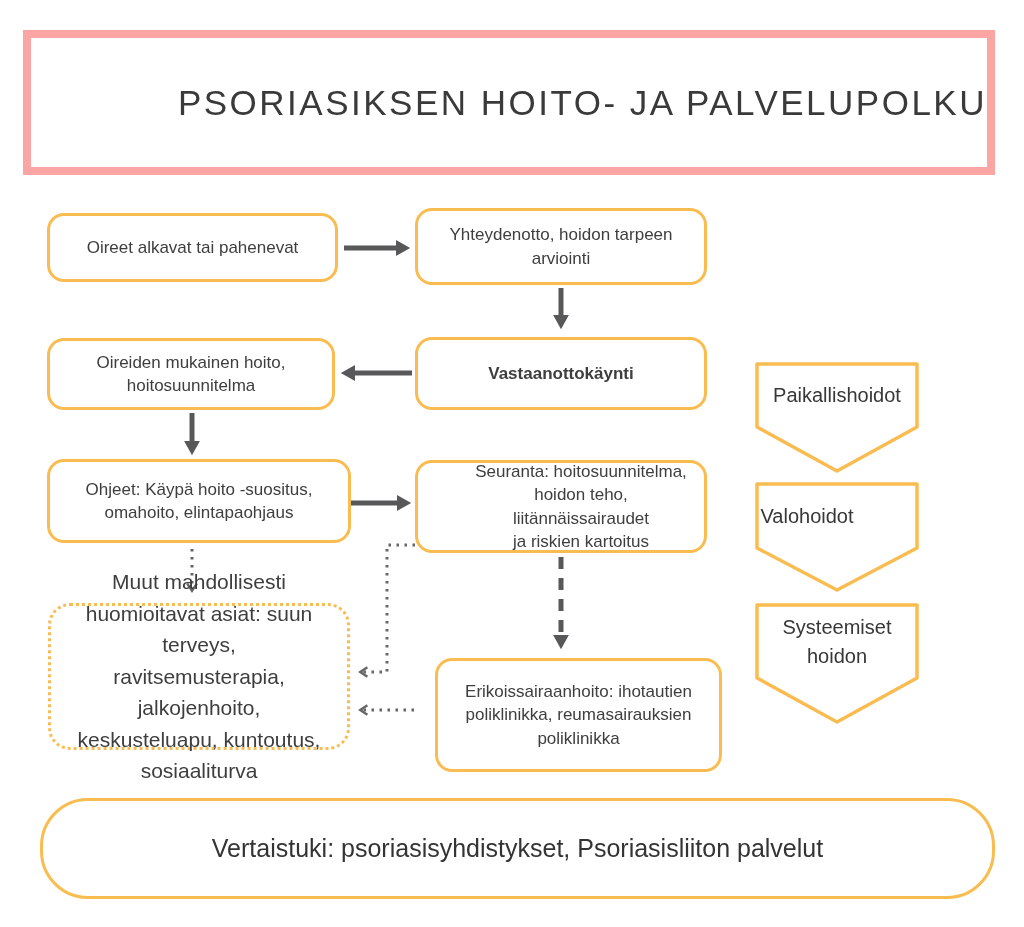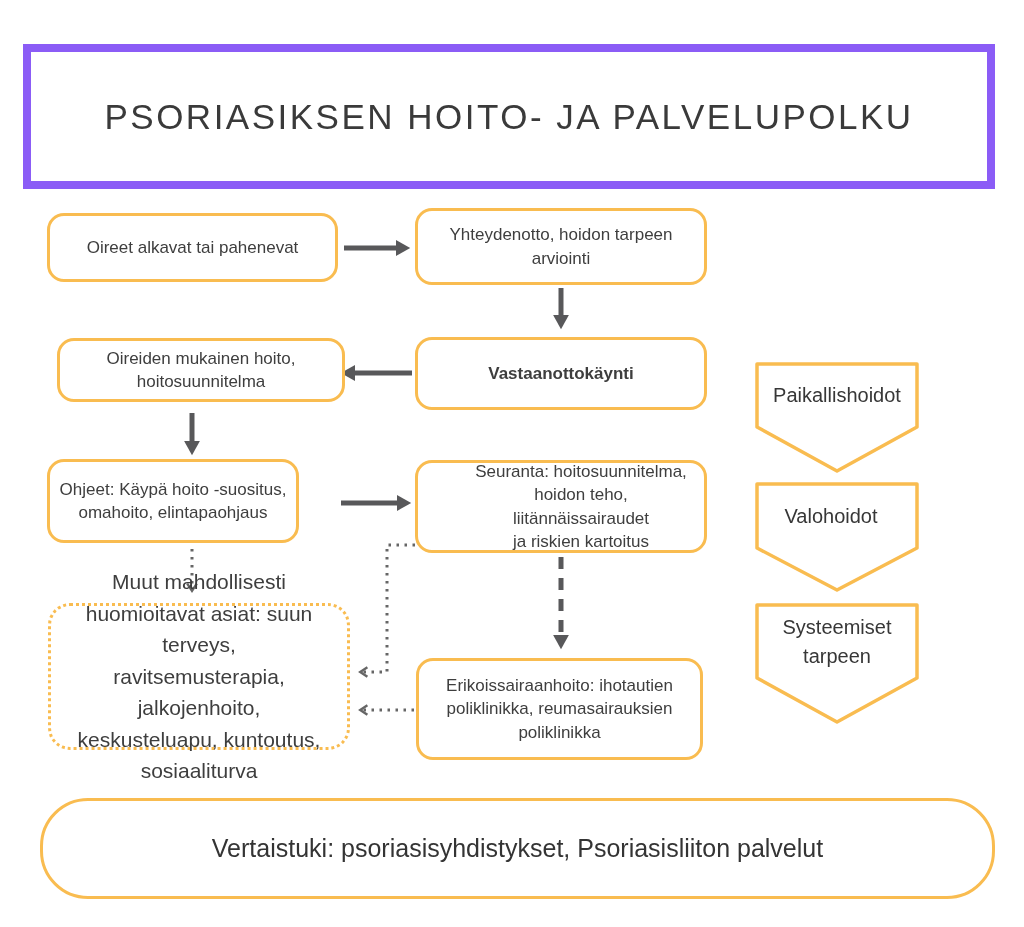--- a/index.html
+++ b/index.html
@@ -8,23 +8,23 @@
     position: relative;
     width: 1024px;
     height: 927px;
     background: #ffffff;
     font-family: "Liberation Sans", sans-serif;
     color: #3e3e3e;
     overflow: hidden;
   }
   .abs { position: absolute; }
   .title-box {
-    left: 23px; top: 44px; width: 972px; height: 145px;
-    border: 8px solid #8b5cf6;
-    display: flex; align-items: center; justify-content: center;
+    left: 23px; top: 30px; width: 972px; height: 145px;
+    border: 8px solid #fca5a5;
+    display: flex; align-items: center; justify-content: flex-end;
     background: #fff;
   }
   .title-text {
     font-size: 35px;
     letter-spacing: 2.5px;
     color: #3a3a3a;
     text-align: center;
     white-space: nowrap;
   }
   .fbox {
@@ -102,43 +102,43 @@
 
   <div class="abs title-box">
     <div class="title-text">PSORIASIKSEN HOITO- JA PALVELUPOLKU</div>
   </div>
 
   <div class="abs fbox" style="left:415px; top:208px; width:292px; height:77px;">Yhteydenotto, hoidon tarpeen
 arviointi</div>
 
   <div class="abs fbox" style="left:47px; top:213px; width:291px; height:69px;">Oireet alkavat tai pahenevat</div>
 
-  <div class="abs fbox" style="left:57px; top:338px; width:288px; height:64px;">Oireiden mukainen hoito,
+  <div class="abs fbox" style="left:47px; top:338px; width:288px; height:72px;">Oireiden mukainen hoito,
 hoitosuunnitelma</div>
 
   <div class="abs fbox" style="left:415px; top:337px; width:292px; height:73px;font-weight:bold;">Vastaanottokäynti</div>
 
-  <div class="abs fbox" style="left:47px; top:459px; width:252px; height:84px;">Ohjeet: Käypä hoito -suositus,
+  <div class="abs fbox" style="left:47px; top:459px; width:304px; height:84px;">Ohjeet: Käypä hoito -suositus,
 omahoito, elintapaohjaus</div>
 
   <div class="abs fbox" style="left:415px; top:460px; width:292px; height:93px;padding-left:48px;">Seuranta: hoitosuunnitelma,
 hoidon teho, liitännäissairaudet
 ja riskien kartoitus</div>
 
   <div class="abs fbox dotted" style="left:48px; top:603px; width:302px; height:147px;">Muut mahdollisesti
 huomioitavat asiat: suun terveys,
 ravitsemusterapia, jalkojenhoito,
 keskusteluapu, kuntoutus,
 sosiaaliturva</div>
 
-  <div class="abs fbox" style="left:416px; top:658px; width:287px; height:102px;text-align:center;">Erikoissairaanhoito: ihotautien
+  <div class="abs fbox" style="left:435px; top:658px; width:287px; height:114px;text-align:center;">Erikoissairaanhoito: ihotautien
 poliklinikka, reumasairauksien
 poliklinikka</div>
 
   <div class="abs pent-label" style="left:757px; top:364px; width:160px; height:63px;">Paikallishoidot</div>
-  <div class="abs pent-label" style="left:757px; top:484px; width:148px; height:64px;">Valohoidot</div>
-  <div class="abs pent-label" style="left:767px; top:605px; width:140px; height:73px;">Systeemiset tarpeen</div>
+  <div class="abs pent-label" style="left:733px; top:484px; width:148px; height:64px;">Valohoidot</div>
+  <div class="abs pent-label" style="left:767px; top:605px; width:140px; height:73px;">Systeemiset hoidon</div>
 
   <div class="abs footer-box">
     <div>Vertaistuki: psoriasisyhdistykset, Psoriasisliiton palvelut</div>
   </div>
 
 </div>
 
 </body></html>

